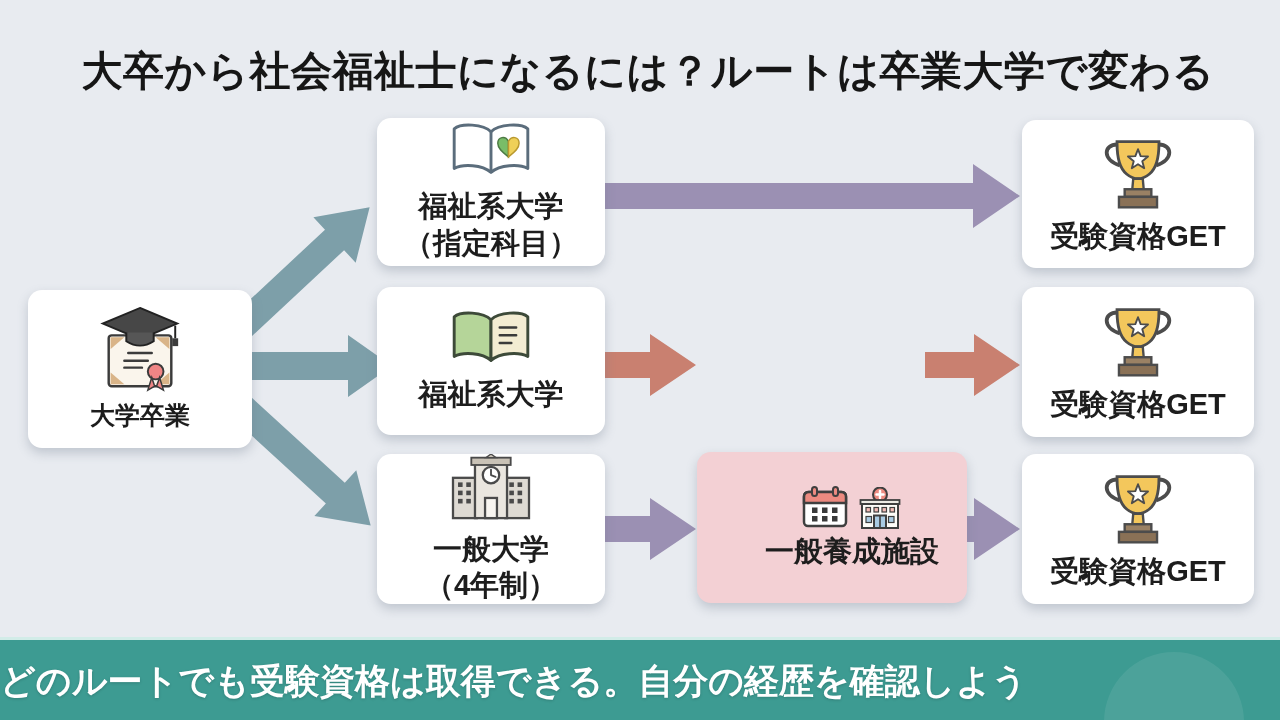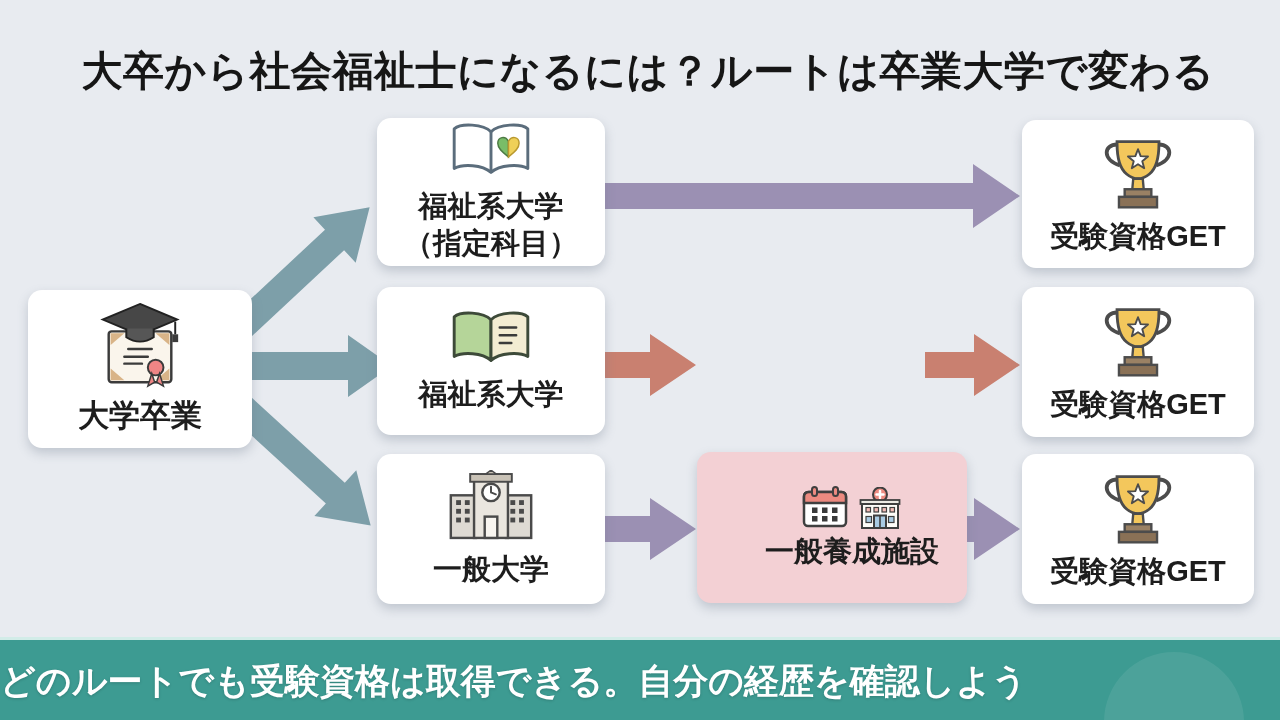--- a/index.html
+++ b/index.html
@@ -9,21 +9,21 @@
          font-size:41px;font-weight:800;color:#161616;letter-spacing:0.5px;}
   .arrows{position:absolute;left:0;top:0;width:1280px;height:720px;z-index:1;}
   .card{position:absolute;z-index:2;background:#ffffff;border-radius:14px;
         box-shadow:0 5px 11px rgba(110,120,140,0.33);
         display:flex;flex-direction:column;align-items:center;justify-content:center;
         text-align:center;gap:4px;}
   .card .label{font-size:29px;font-weight:800;color:#1d1d1d;line-height:1.26;}
   .card .label span{display:block;}
   .icon-row{display:flex;align-items:flex-end;gap:10px;}
   .card-start{left:28px;top:290px;width:224px;height:158px;}
-  .card-start .label{font-size:31px;}
+  .card-start .label{font-size:25px;}
   .card-uni1{left:377px;top:118px;width:228px;height:148px;}
   .card-uni2{left:377px;top:287px;width:228px;height:148px;}
   .card-uni3{left:377px;top:454px;width:228px;height:150px;gap:11px;}
   .card-fac1{left:697px;top:286px;width:230px;height:150px;background:#f8e0c4;}
   .card-fac2{left:697px;top:452px;width:230px;height:151px;background:#f3d0d4;padding-left:40px;}
   .card-goal1{left:1022px;top:120px;width:232px;height:148px;}
   .card-goal2{left:1022px;top:287px;width:232px;height:150px;}
   .card-goal3{left:1022px;top:454px;width:232px;height:150px;}
   .banner{position:absolute;left:0;top:637px;width:1280px;height:85px;z-index:3;
           background:#3d9b92;border-top:3px solid #d2ece8;box-sizing:border-box;
@@ -122,20 +122,21 @@
         <rect x="67.5" y="31" width="5" height="5"></rect>
           <rect x="76.5" y="31" width="5" height="5"></rect>
         <rect x="67.5" y="40" width="5" height="5"></rect>
           <rect x="76.5" y="40" width="5" height="5"></rect>
         <rect x="67.5" y="49" width="5" height="5"></rect>
           <rect x="76.5" y="49" width="5" height="5"></rect>
       </g>
     </svg>
     <div class="label">
       <span>一般大学</span>
+      <span>（4年制）</span>
     </div>
   </div>
 
 
   <div class="card card-fac2">
     <div class="icon-row">
       <svg width="46" height="44" viewBox="0 0 46 44">
         <rect x="2" y="7" width="42" height="34" rx="4" fill="#ffffff" stroke="#3f3f3f" stroke-width="2.5"></rect>
         <path d="M2 12 Q2 7 7 7 H39 Q44 7 44 12 V18 H2 Z" fill="#ec8a80" stroke="#3f3f3f" stroke-width="2.5"></path>
         <rect x="10" y="2" width="5" height="9" rx="2.5" fill="#ec8a80" stroke="#3f3f3f" stroke-width="2"></rect>

